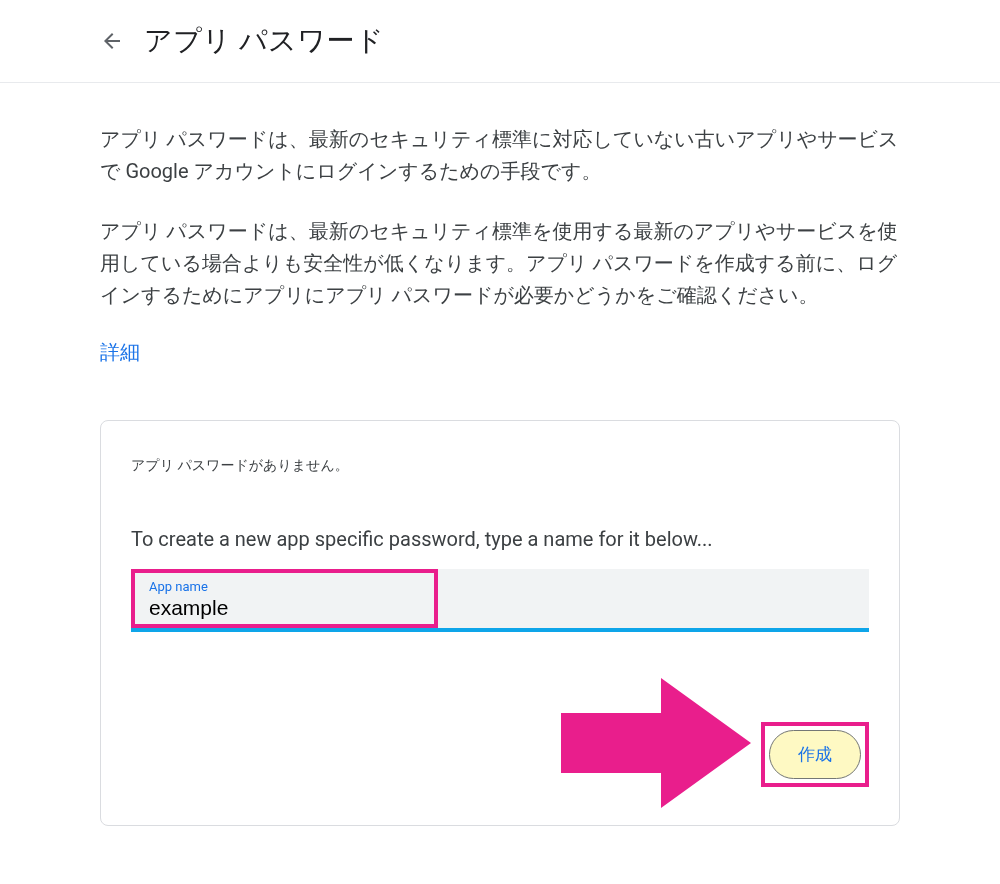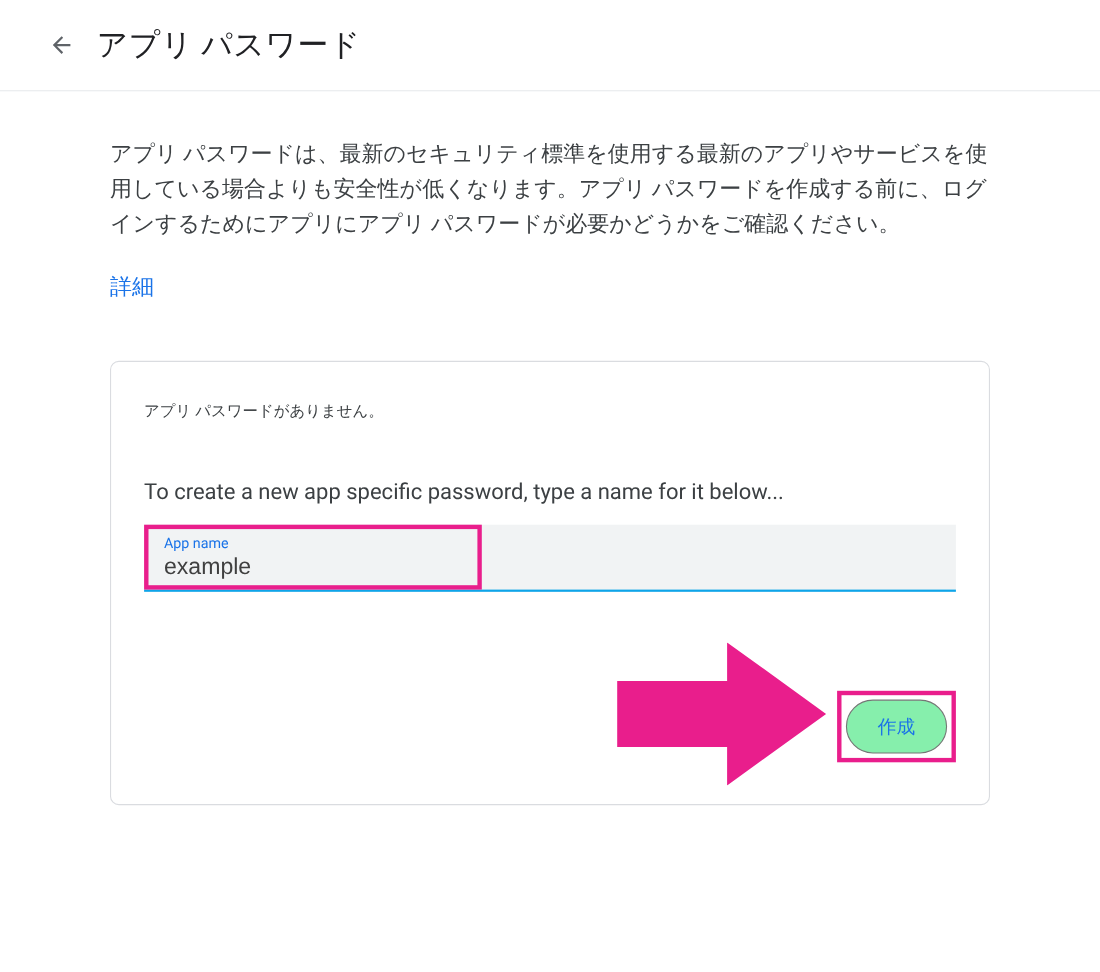--- a/index.html
+++ b/index.html
@@ -10,21 +10,21 @@
     body {
       font-family: -apple-system, BlinkMacSystemFont, "Segoe UI", Roboto, Arial, sans-serif;
       background: #fff;
       width: 1000px;
       height: 884px;
       overflow: hidden;
     }
     .header {
       display: flex;
       align-items: center;
-      padding: 22px 0 22px 44px;
+      padding: 22px 0 22px 100px;
       border-bottom: 1px solid #e8eaed;
     }
     .back-arrow {
       width: 24px;
       height: 24px;
       cursor: pointer;
       margin-right: 20px;
       color: #5f6368;
       display: flex;
       align-items: center;
@@ -63,60 +63,60 @@
       color: #3c4043;
       margin-bottom: 52px;
     }
     .card-instruction {
       font-size: 20px;
       color: #3c4043;
       margin-bottom: 18px;
     }
     .input-wrapper {
       background: #f1f3f4;
-      border-bottom: 2px solid #0ea5e9;
+      border-bottom: 4px solid #0ea5e9;
       position: relative;
       padding: 0 0 0 0;
     }
     .highlight-box {
       border: 4px solid #e91e8c;
       display: inline-block;
       padding: 6px 14px 4px 14px;
       background: transparent;
       min-width: 296px;
     }
     .input-label {
       font-size: 13px;
       color: #1a73e8;
       display: block;
       margin-bottom: 2px;
     }
     .input-field {
       border: none;
       background: transparent;
       font-size: 21px;
-      color: #404040;
+      color: #000000;
       outline: none;
       width: 100%;
     }
     .action-row {
       margin-top: 90px;
       display: flex;
       justify-content: flex-end;
       align-items: center;
       position: relative;
     }
     .create-highlight {
       border: 4px solid #e91e8c;
       padding: 4px;
       display: inline-block;
     }
     .create-button {
       border: 1px solid #747775;
-      background: #86efac;
+      background: #fef9c3;
       color: #1a73e8;
       font-size: 17px;
       padding: 12px 28px;
       border-radius: 26px;
       cursor: pointer;
       font-family: inherit;
     }
     .pink-arrow {
       position: absolute;
       left: 430px;
@@ -132,20 +132,21 @@
 <div class="header">
   <div class="back-arrow">
     <svg width="24" height="24" viewBox="0 0 24 24" fill="none">
       <path d="M20 11H7.83l5.59-5.59L12 4l-8 8 8 8 1.41-1.41L7.83 13H20v-2z" fill="#5f6368"></path>
     </svg>
   </div>
   <h1 class="page-title">アプリ パスワード</h1>
 </div>
 
 <div class="content">
+  <p class="desc-paragraph">アプリ パスワードは、最新のセキュリティ標準に対応していない古いアプリやサービスで Google アカウントにログインするための手段です。</p>
   <p class="desc-paragraph">アプリ パスワードは、最新のセキュリティ標準を使用する最新のアプリやサービスを使用している場合よりも安全性が低くなります。アプリ パスワードを作成する前に、ログインするためにアプリにアプリ パスワードが必要かどうかをご確認ください。</p>
   <a class="learn-more">詳細</a>
 
   <div class="card">
     <div class="card-status">アプリ パスワードがありません。</div>
     <div class="card-instruction">To create a new app specific password, type a name for it below...</div>
 
     <div class="input-wrapper">
       <div class="highlight-box">
         <label class="input-label">App name</label>

